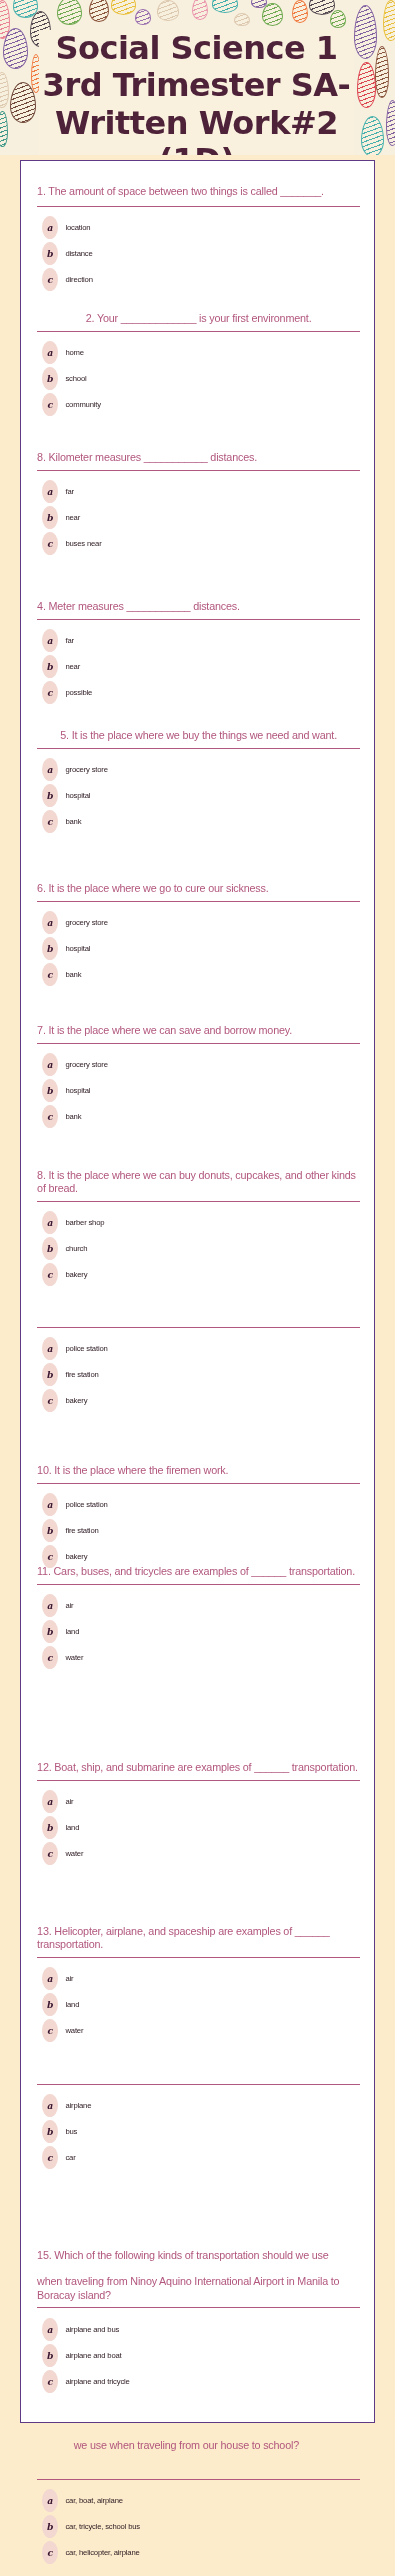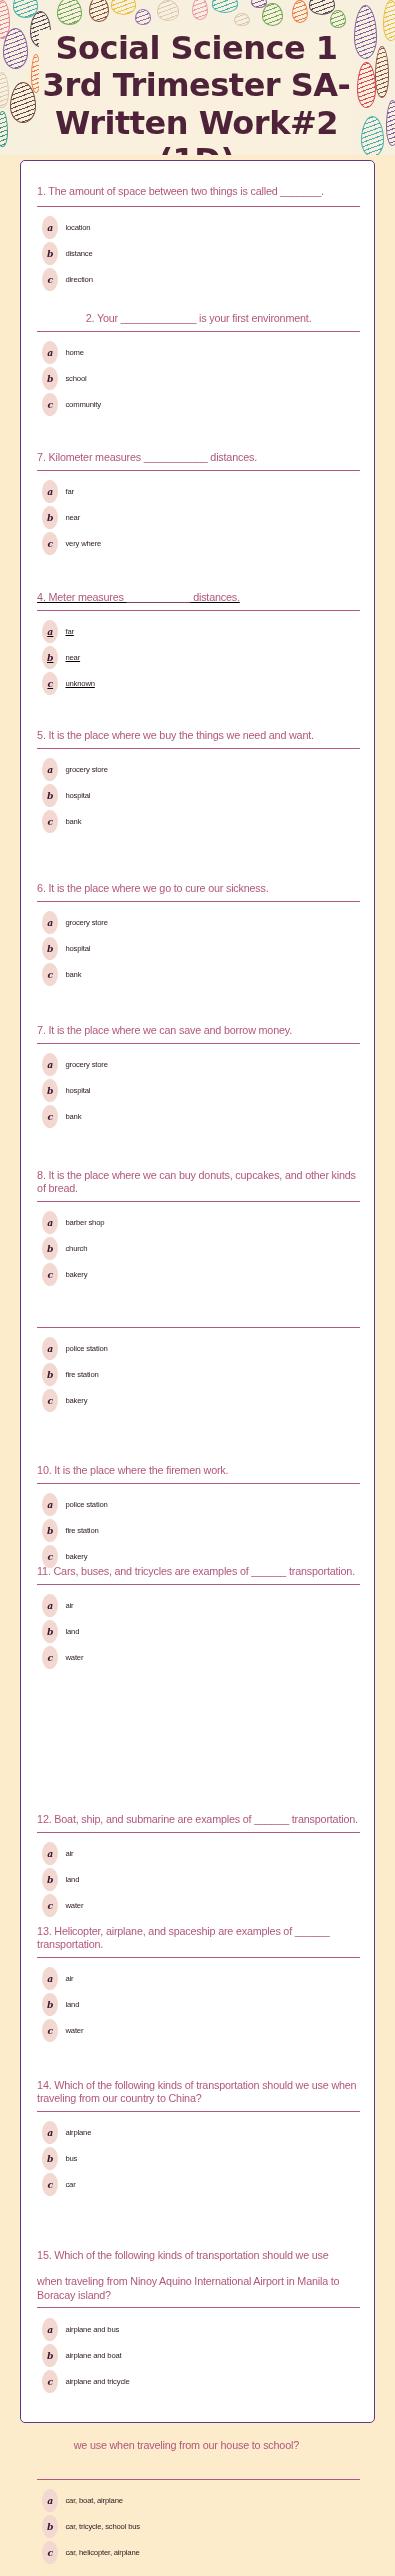--- a/index.html
+++ b/index.html
@@ -35,21 +35,21 @@
     font-family: "DejaVu Sans", sans-serif;
     font-size: 32px; line-height: 1.17;
     color: #4e2339;
     letter-spacing: -0.5px;
   }
   
   .card {
     position: absolute; left: 19.6px; top: 160px; width: 355px; height: 2263px;
     background: #fff;
     border: 1.5px solid #5e3a86;
-    border-radius: 5px;
+    border-radius: 0;
     z-index: 2;
     padding-left: 20px;
   }
   .q { position: absolute; left: 16.5px; width: 323px; }
   .q-text {
     color: #b2577e;
     font-size: 10.8px; line-height: 13.4px;
     font-family: "Liberation Sans", sans-serif;
     letter-spacing: -0.2px;
   }
@@ -145,58 +145,58 @@
           <span class="opt-label">school</span>
         </div>
       <div class="opt">
           <span class="opt-badge">c</span>
           <span class="opt-label">community</span>
         </div>
     </div>
   </div>
 
   <div class="q" style="top:290px;">
-    <div class="q-text">7. Kilometer measures ___________ distances.</div>
+    <div class="q-text">8. Kilometer measures ___________ distances.</div>
     <div class="q-line"></div>
     <div class="opts">
       <div class="opt">
           <span class="opt-badge">a</span>
           <span class="opt-label">far</span>
         </div>
       <div class="opt">
           <span class="opt-badge">b</span>
           <span class="opt-label">near</span>
         </div>
       <div class="opt">
           <span class="opt-badge">c</span>
-          <span class="opt-label">very where</span>
-        </div>
-    </div>
-  </div>
-
-  <div class="q" style="top:430px;text-decoration:underline;">
+          <span class="opt-label">buses near</span>
+        </div>
+    </div>
+  </div>
+
+  <div class="q" style="top:439px;">
     <div class="q-text">4. Meter measures ___________ distances.</div>
     <div class="q-line"></div>
     <div class="opts">
       <div class="opt">
           <span class="opt-badge">a</span>
           <span class="opt-label">far</span>
         </div>
       <div class="opt">
           <span class="opt-badge">b</span>
           <span class="opt-label">near</span>
         </div>
       <div class="opt">
           <span class="opt-badge">c</span>
-          <span class="opt-label">unknown</span>
-        </div>
-    </div>
-  </div>
-
-  <div class="q" style="top:568px;">
+          <span class="opt-label">possible</span>
+        </div>
+    </div>
+  </div>
+
+  <div class="q" style="top:568px;text-align:center;">
     <div class="q-text">5. It is the place where we buy the things we need and want.</div>
     <div class="q-line"></div>
     <div class="opts">
       <div class="opt">
           <span class="opt-badge">a</span>
           <span class="opt-label">grocery store</span>
         </div>
       <div class="opt">
           <span class="opt-badge">b</span>
           <span class="opt-label">hospital</span>
@@ -314,21 +314,21 @@
           <span class="opt-badge">b</span>
           <span class="opt-label">land</span>
         </div>
       <div class="opt">
           <span class="opt-badge">c</span>
           <span class="opt-label">water</span>
         </div>
     </div>
   </div>
 
-  <div class="q" style="top:1652px;">
+  <div class="q" style="top:1600px;">
     <div class="q-text">12. Boat, ship, and submarine are examples of ______ transportation.</div>
     <div class="q-line"></div>
     <div class="opts">
       <div class="opt">
           <span class="opt-badge">a</span>
           <span class="opt-label">air</span>
         </div>
       <div class="opt">
           <span class="opt-badge">b</span>
           <span class="opt-label">land</span>
@@ -353,21 +353,20 @@
           <span class="opt-label">land</span>
         </div>
       <div class="opt">
           <span class="opt-badge">c</span>
           <span class="opt-label">water</span>
         </div>
     </div>
   </div>
 
   <div class="q" style="top:1918px;">
-    <div class="q-text">14. Which of the following kinds of transportation should we use when traveling from our country to China?</div>
     <div class="q-line"></div>
     <div class="opts">
       <div class="opt">
           <span class="opt-badge">a</span>
           <span class="opt-label">airplane</span>
         </div>
       <div class="opt">
           <span class="opt-badge">b</span>
           <span class="opt-label">bus</span>
         </div>

